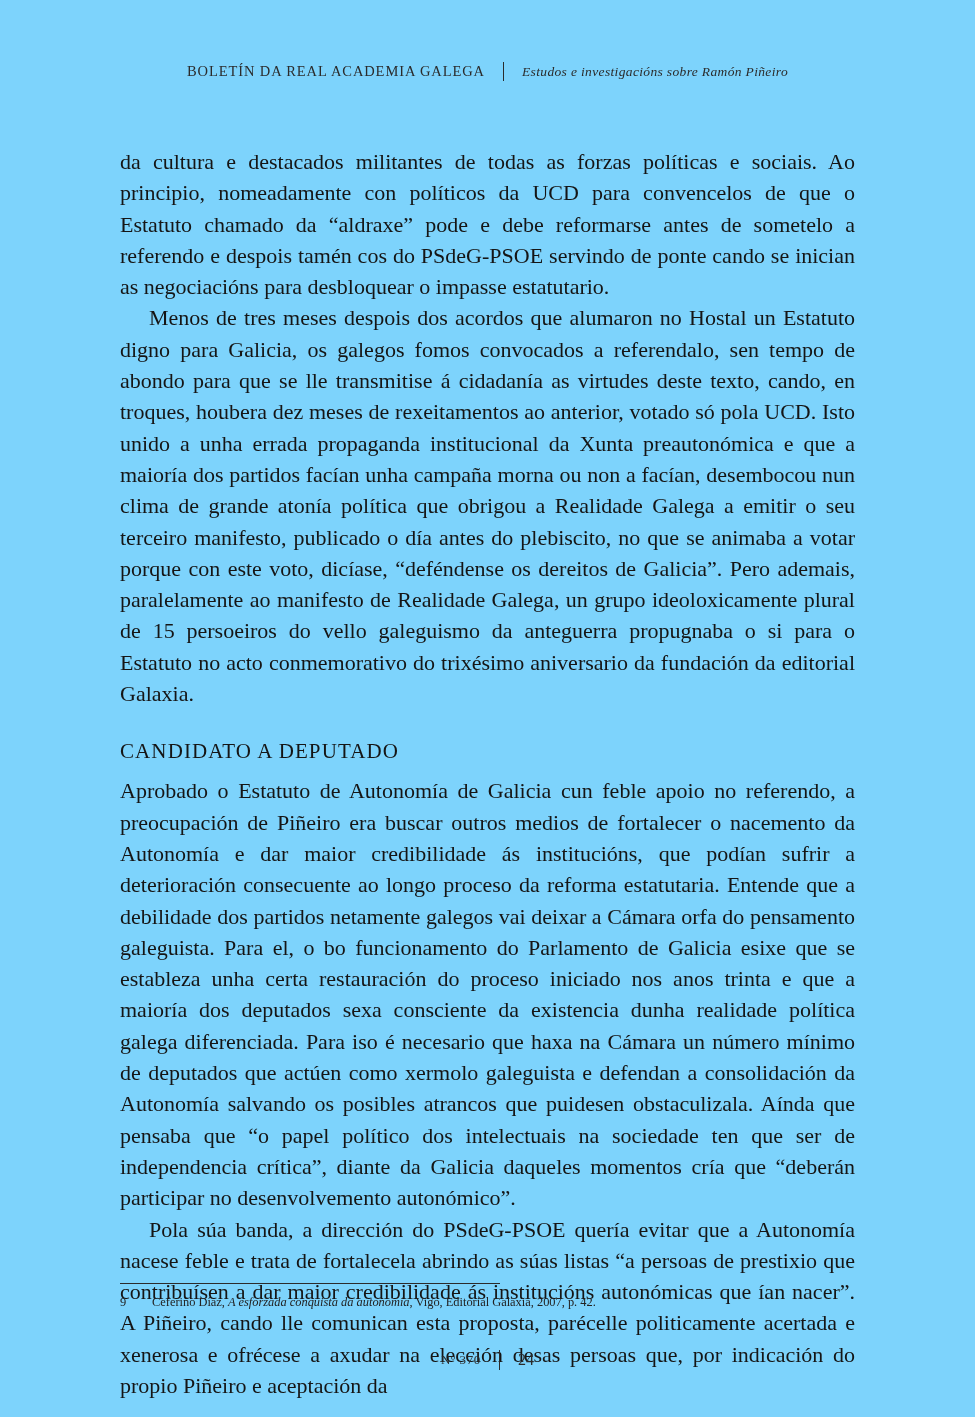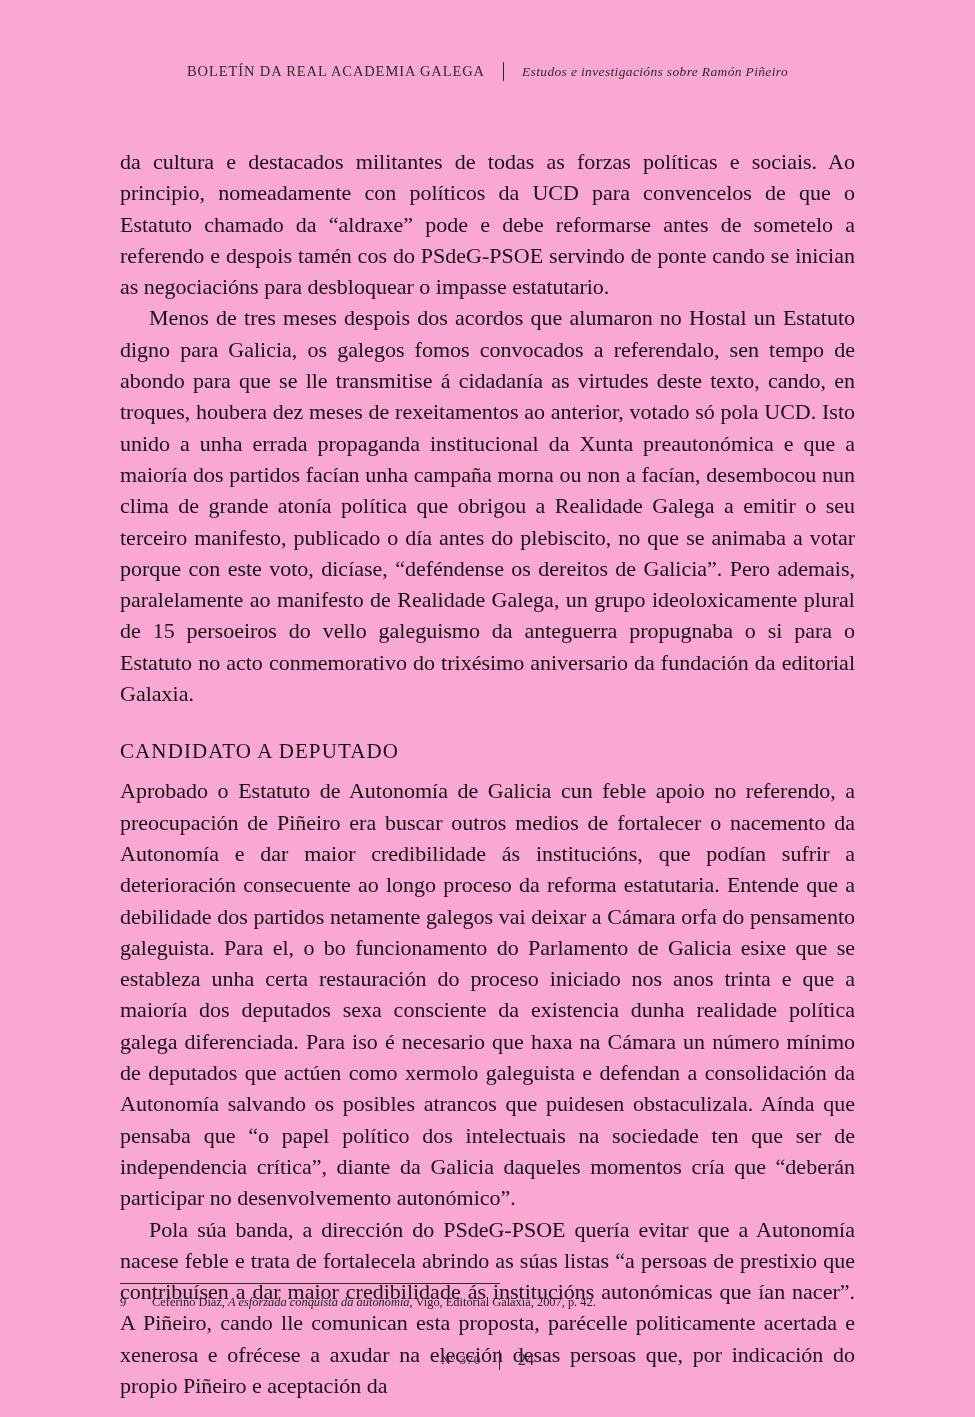--- a/index.html
+++ b/index.html
@@ -4,21 +4,21 @@
 <style>
   html, body {
     margin: 0;
     padding: 0;
     background: #d8d8d8;
   }
   .page {
     position: relative;
     width: 975px;
     height: 1417px;
-    background: #f9a8d4;
+    background: #7dd3fc;
     margin: 0 auto;
     box-sizing: border-box;
     font-family: "Liberation Serif", serif;
     color: #1a1a1a;
     overflow: hidden;
   }
   
   .running-head {
     position: absolute;
     top: 62px;

